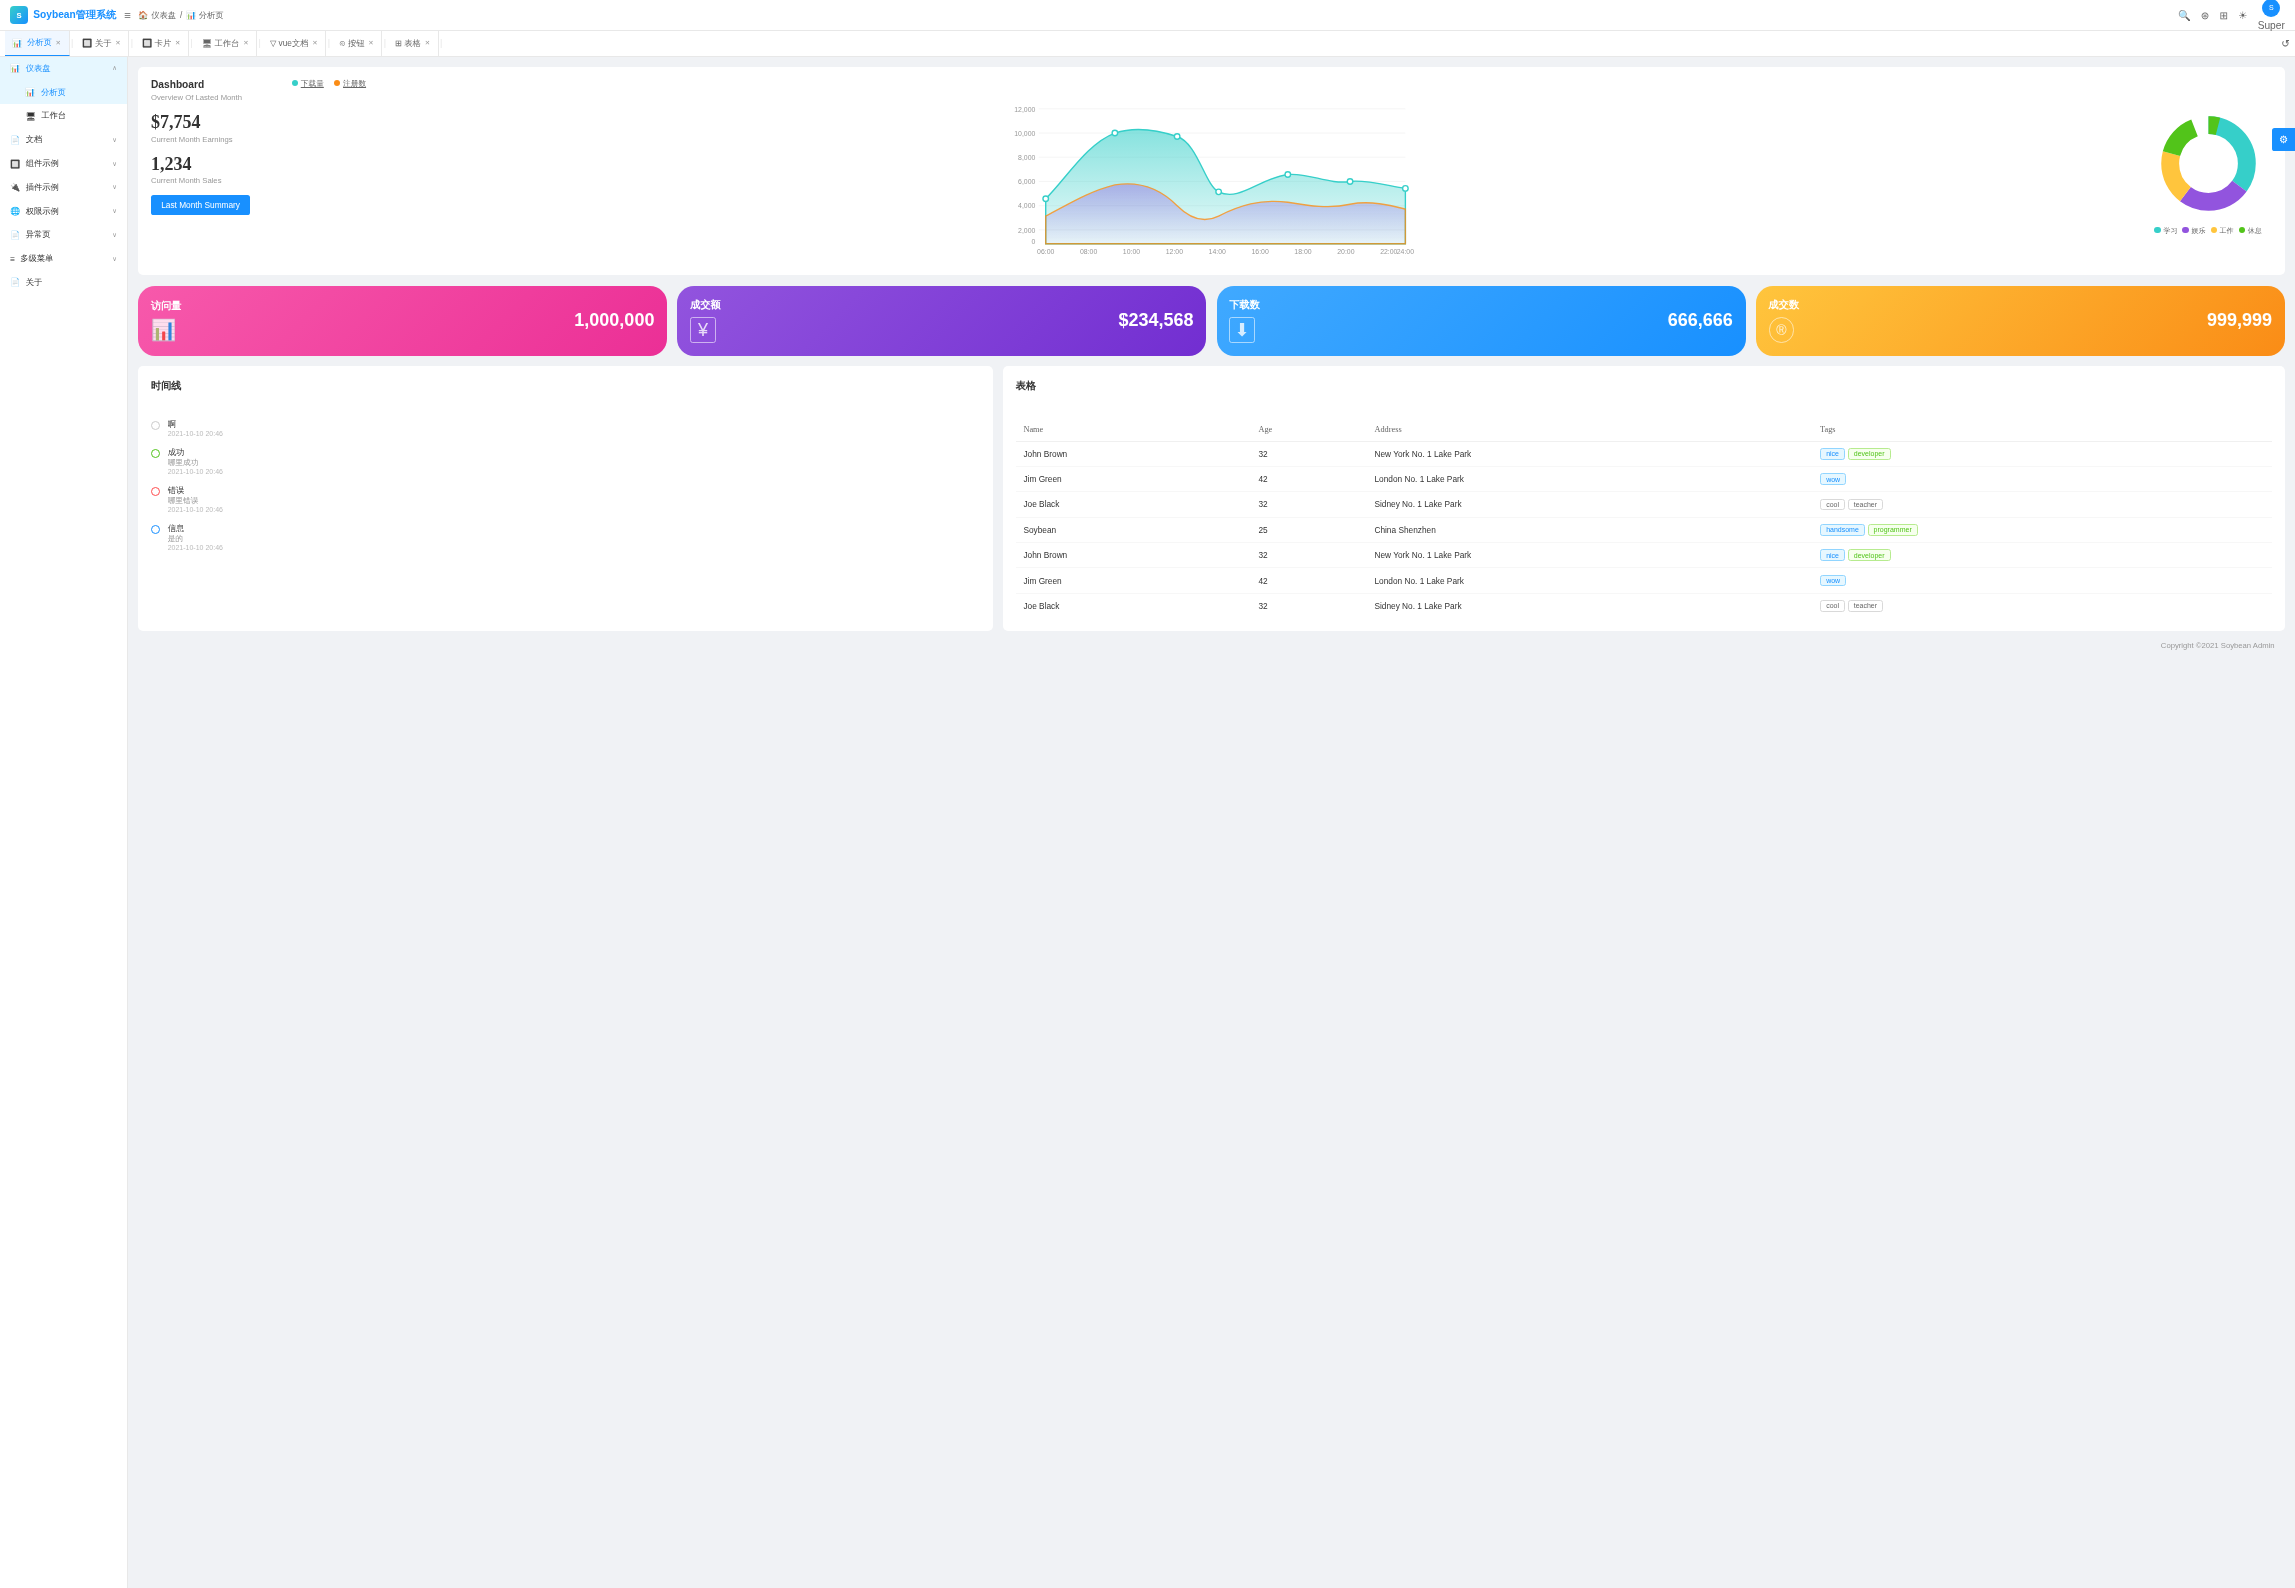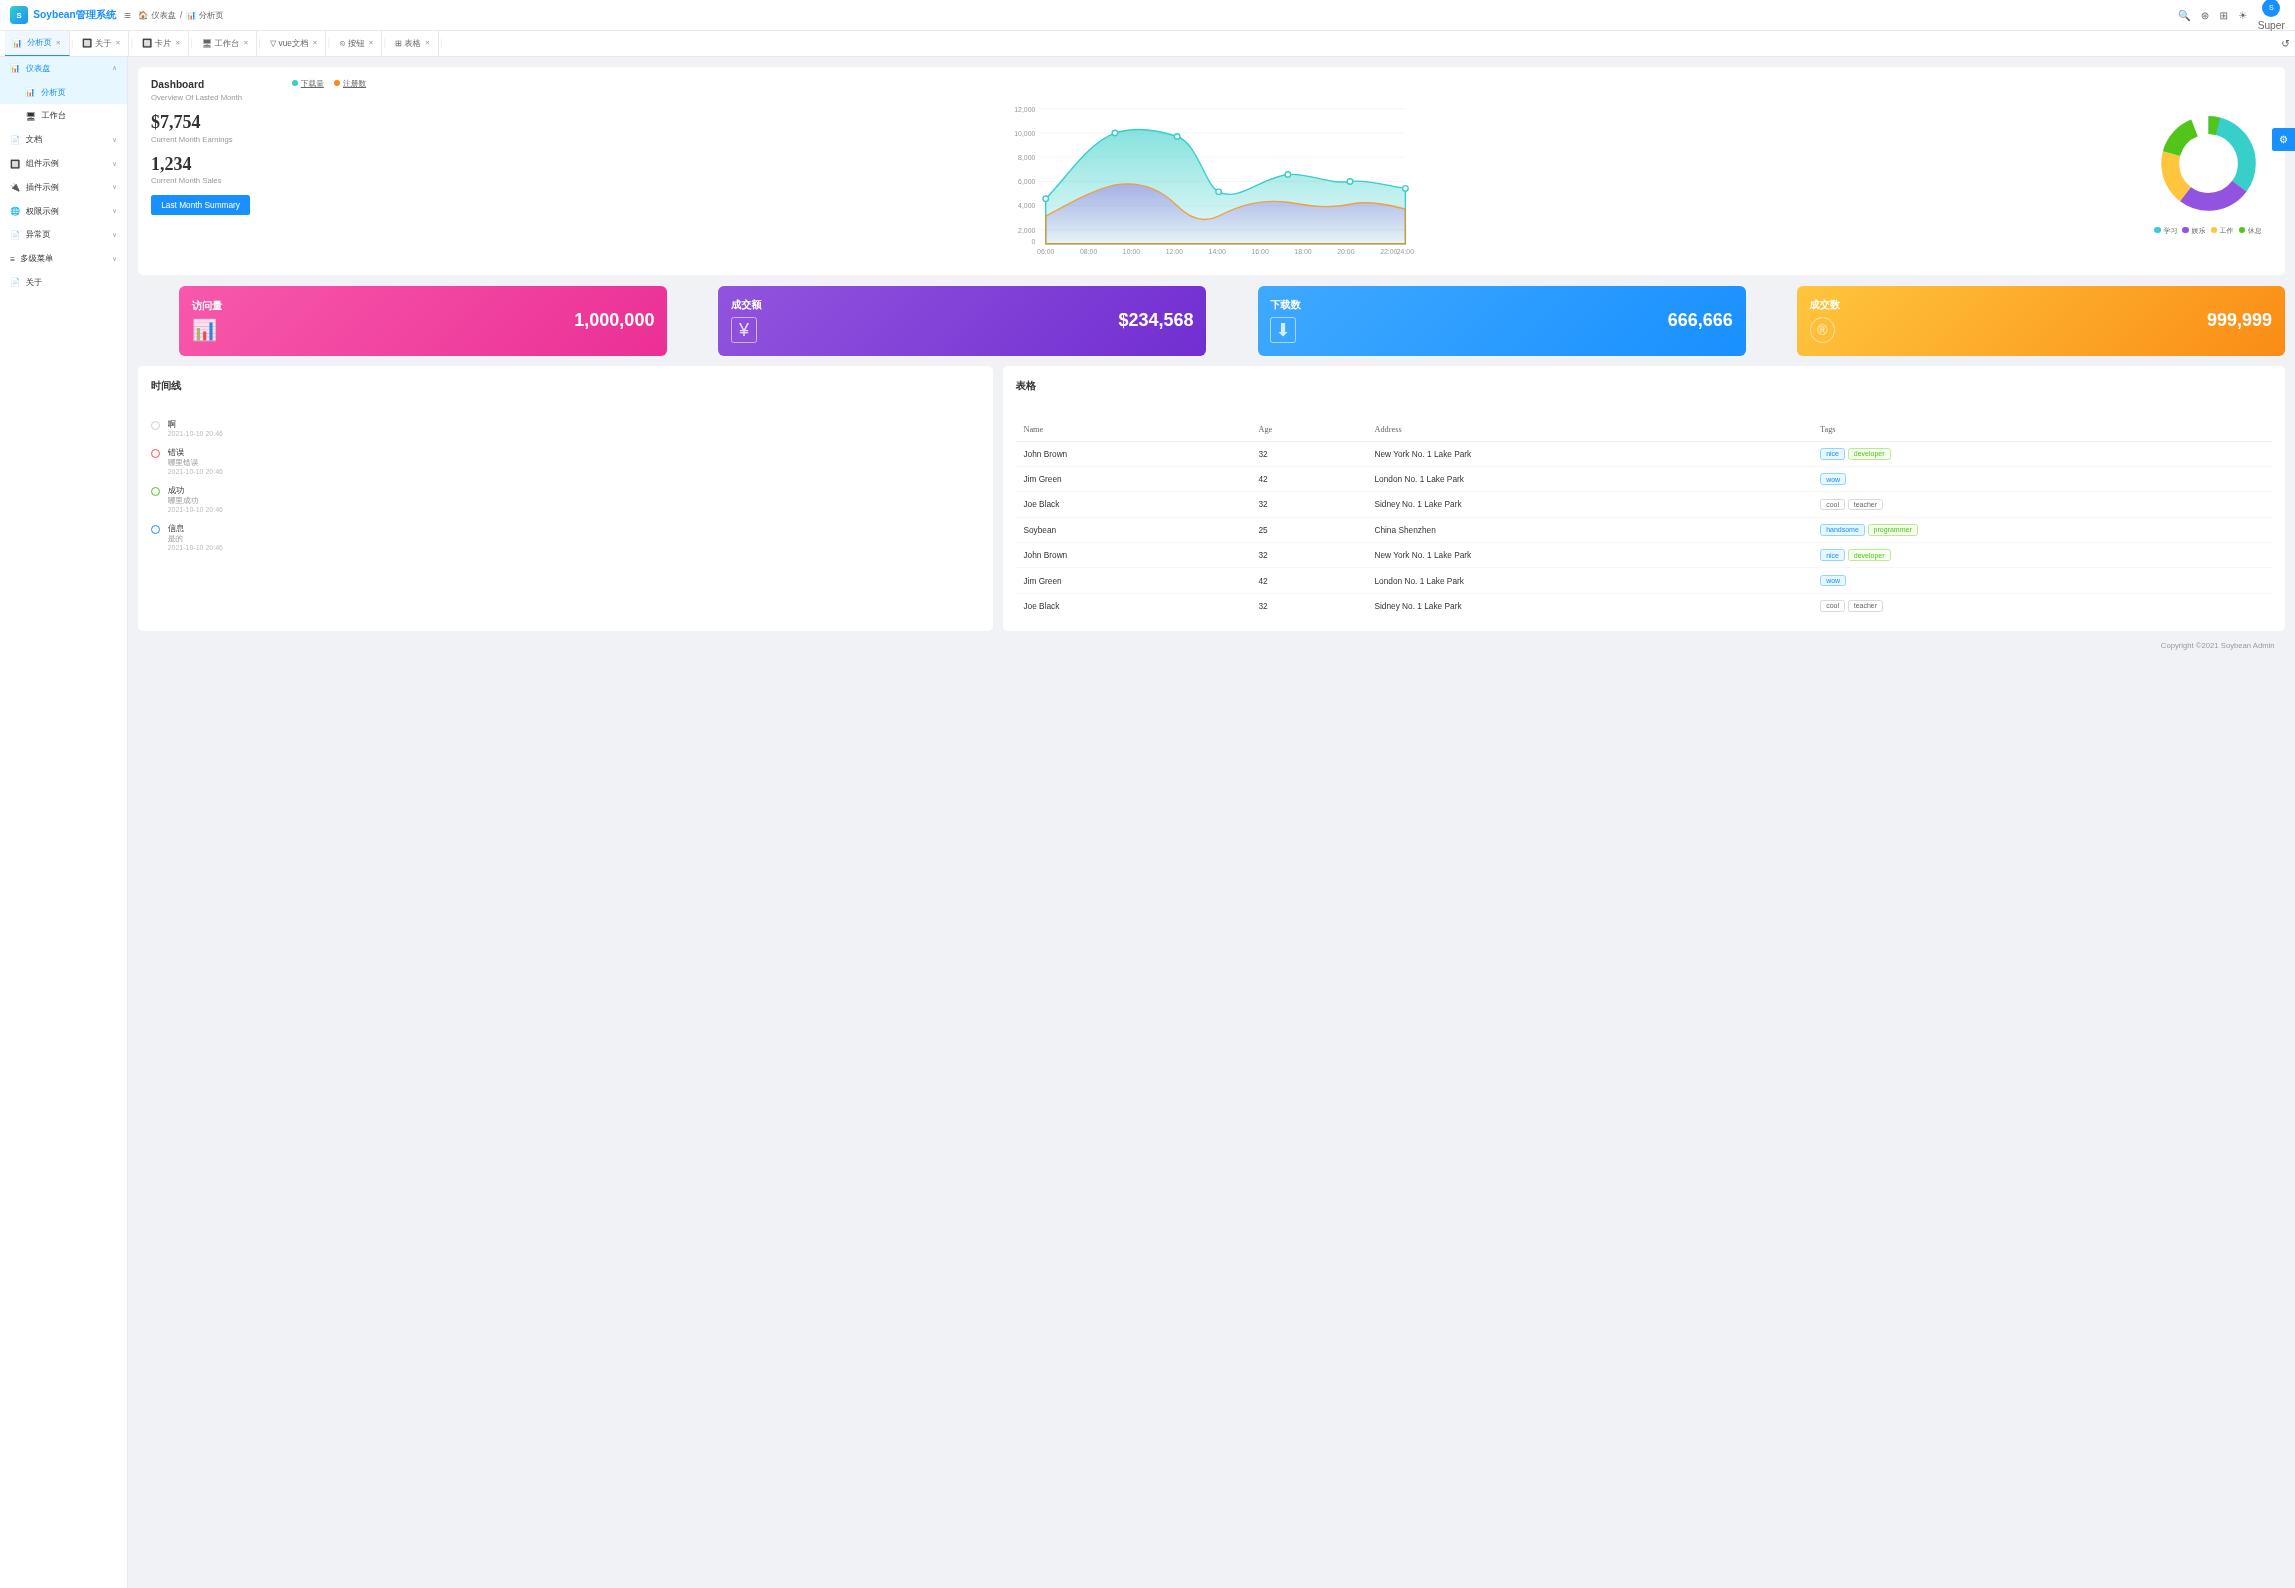--- a/index.html
+++ b/index.html
@@ -48,21 +48,21 @@
     .chart-area { flex: 1; position: relative; min-height: 179px; }
     .chart-legend { display: flex; gap: 10.2px; justify-content: flex-start; margin-bottom: 5.1px; font-size: 7.7px; color: #666; text-decoration: underline; }
     .legend-dot { width: 6.4px; height: 6.4px; border-radius: 50%; display: inline-block; margin-right: 2.6px; }
     .donut-area { width: 128px; display: flex; flex-direction: column; align-items: center; justify-content: center; }
 
     
     .svg-chart { width: 100%; height: 166px; }
 
     
     .stats-row { display: grid; grid-template-columns: repeat(4, 1fr); gap: 10.2px; margin-bottom: 10.2px; }
-    .stat-card { border-radius: 6px; padding: 12.8px; display: flex; align-items: center; justify-content: space-between; color: white; margin-left: 41px; }
+    .stat-card { border-radius: 17px; padding: 12.8px; display: flex; align-items: center; justify-content: space-between; color: white; }
     .stat-card-label { font-size: 10.2px; font-weight: 600; margin-bottom: 5.1px; }
     .stat-card-value { font-size: 18px; font-weight: 700; }
     .stat-card-icon { font-size: 20.4px; opacity: 0.8; }
 
     
     .bottom-row { display: grid; grid-template-columns: 1fr 1.5fr; gap: 10.2px; }
 
     
     .timeline-card { background: #fff; border-radius: 5.1px; padding: 12.8px; }
     .section-title { font-size: 10.2px; font-weight: 600; margin-bottom: 26px; }
@@ -332,32 +332,32 @@
       <div class="timeline-card">
         <div class="section-title">时间线</div>
         <div class="timeline-item">
           <div class="timeline-dot"></div>
           <div class="timeline-content">
             <div class="title">啊</div>
             <div class="time">2021-10-10 20:46</div>
           </div>
         </div>
         <div class="timeline-item">
+          <div class="timeline-dot green"></div>
+          <div class="timeline-content">
+            <div class="title">成功</div>
+            <div class="sub">哪里成功</div>
+            <div class="time">2021-10-10 20:46</div>
+          </div>
+        </div>
+        <div class="timeline-item">
           <div class="timeline-dot red"></div>
           <div class="timeline-content">
             <div class="title">错误</div>
             <div class="sub">哪里错误</div>
-            <div class="time">2021-10-10 20:46</div>
-          </div>
-        </div>
-        <div class="timeline-item">
-          <div class="timeline-dot green"></div>
-          <div class="timeline-content">
-            <div class="title">成功</div>
-            <div class="sub">哪里成功</div>
             <div class="time">2021-10-10 20:46</div>
           </div>
         </div>
         <div class="timeline-item">
           <div class="timeline-dot blue"></div>
           <div class="timeline-content">
             <div class="title">信息</div>
             <div class="sub">是的</div>
             <div class="time">2021-10-10 20:46</div>
           </div>

